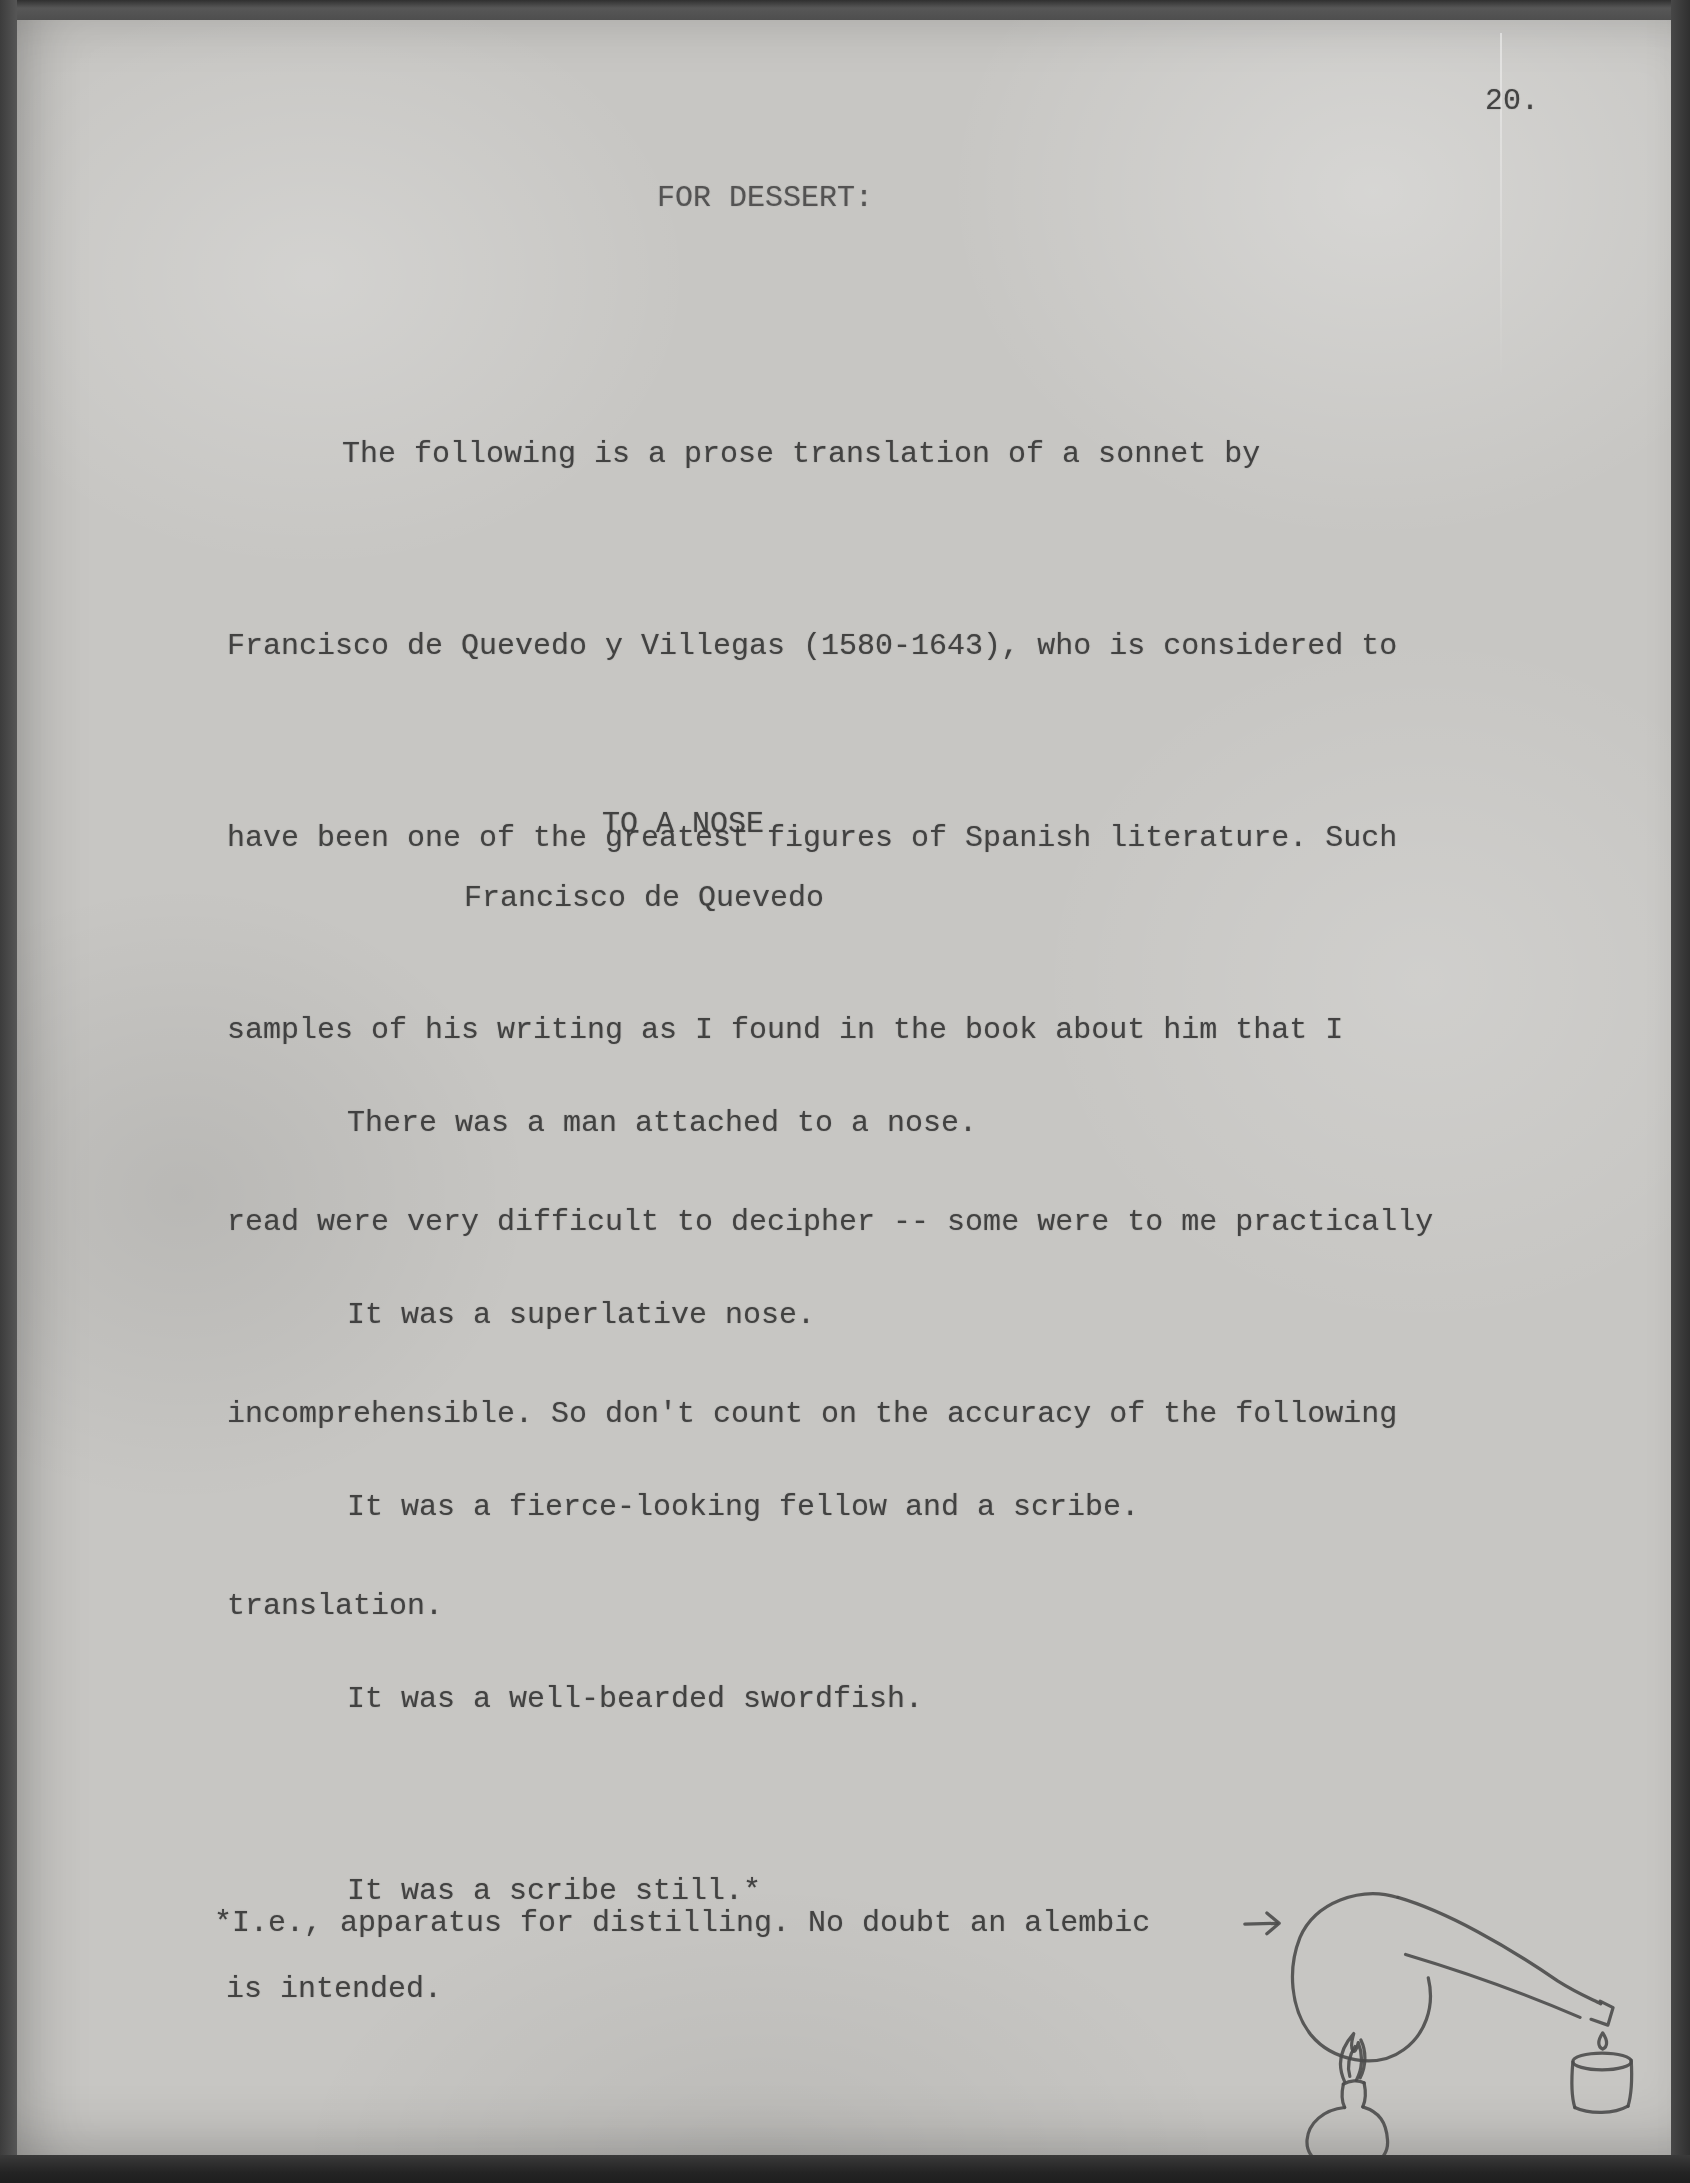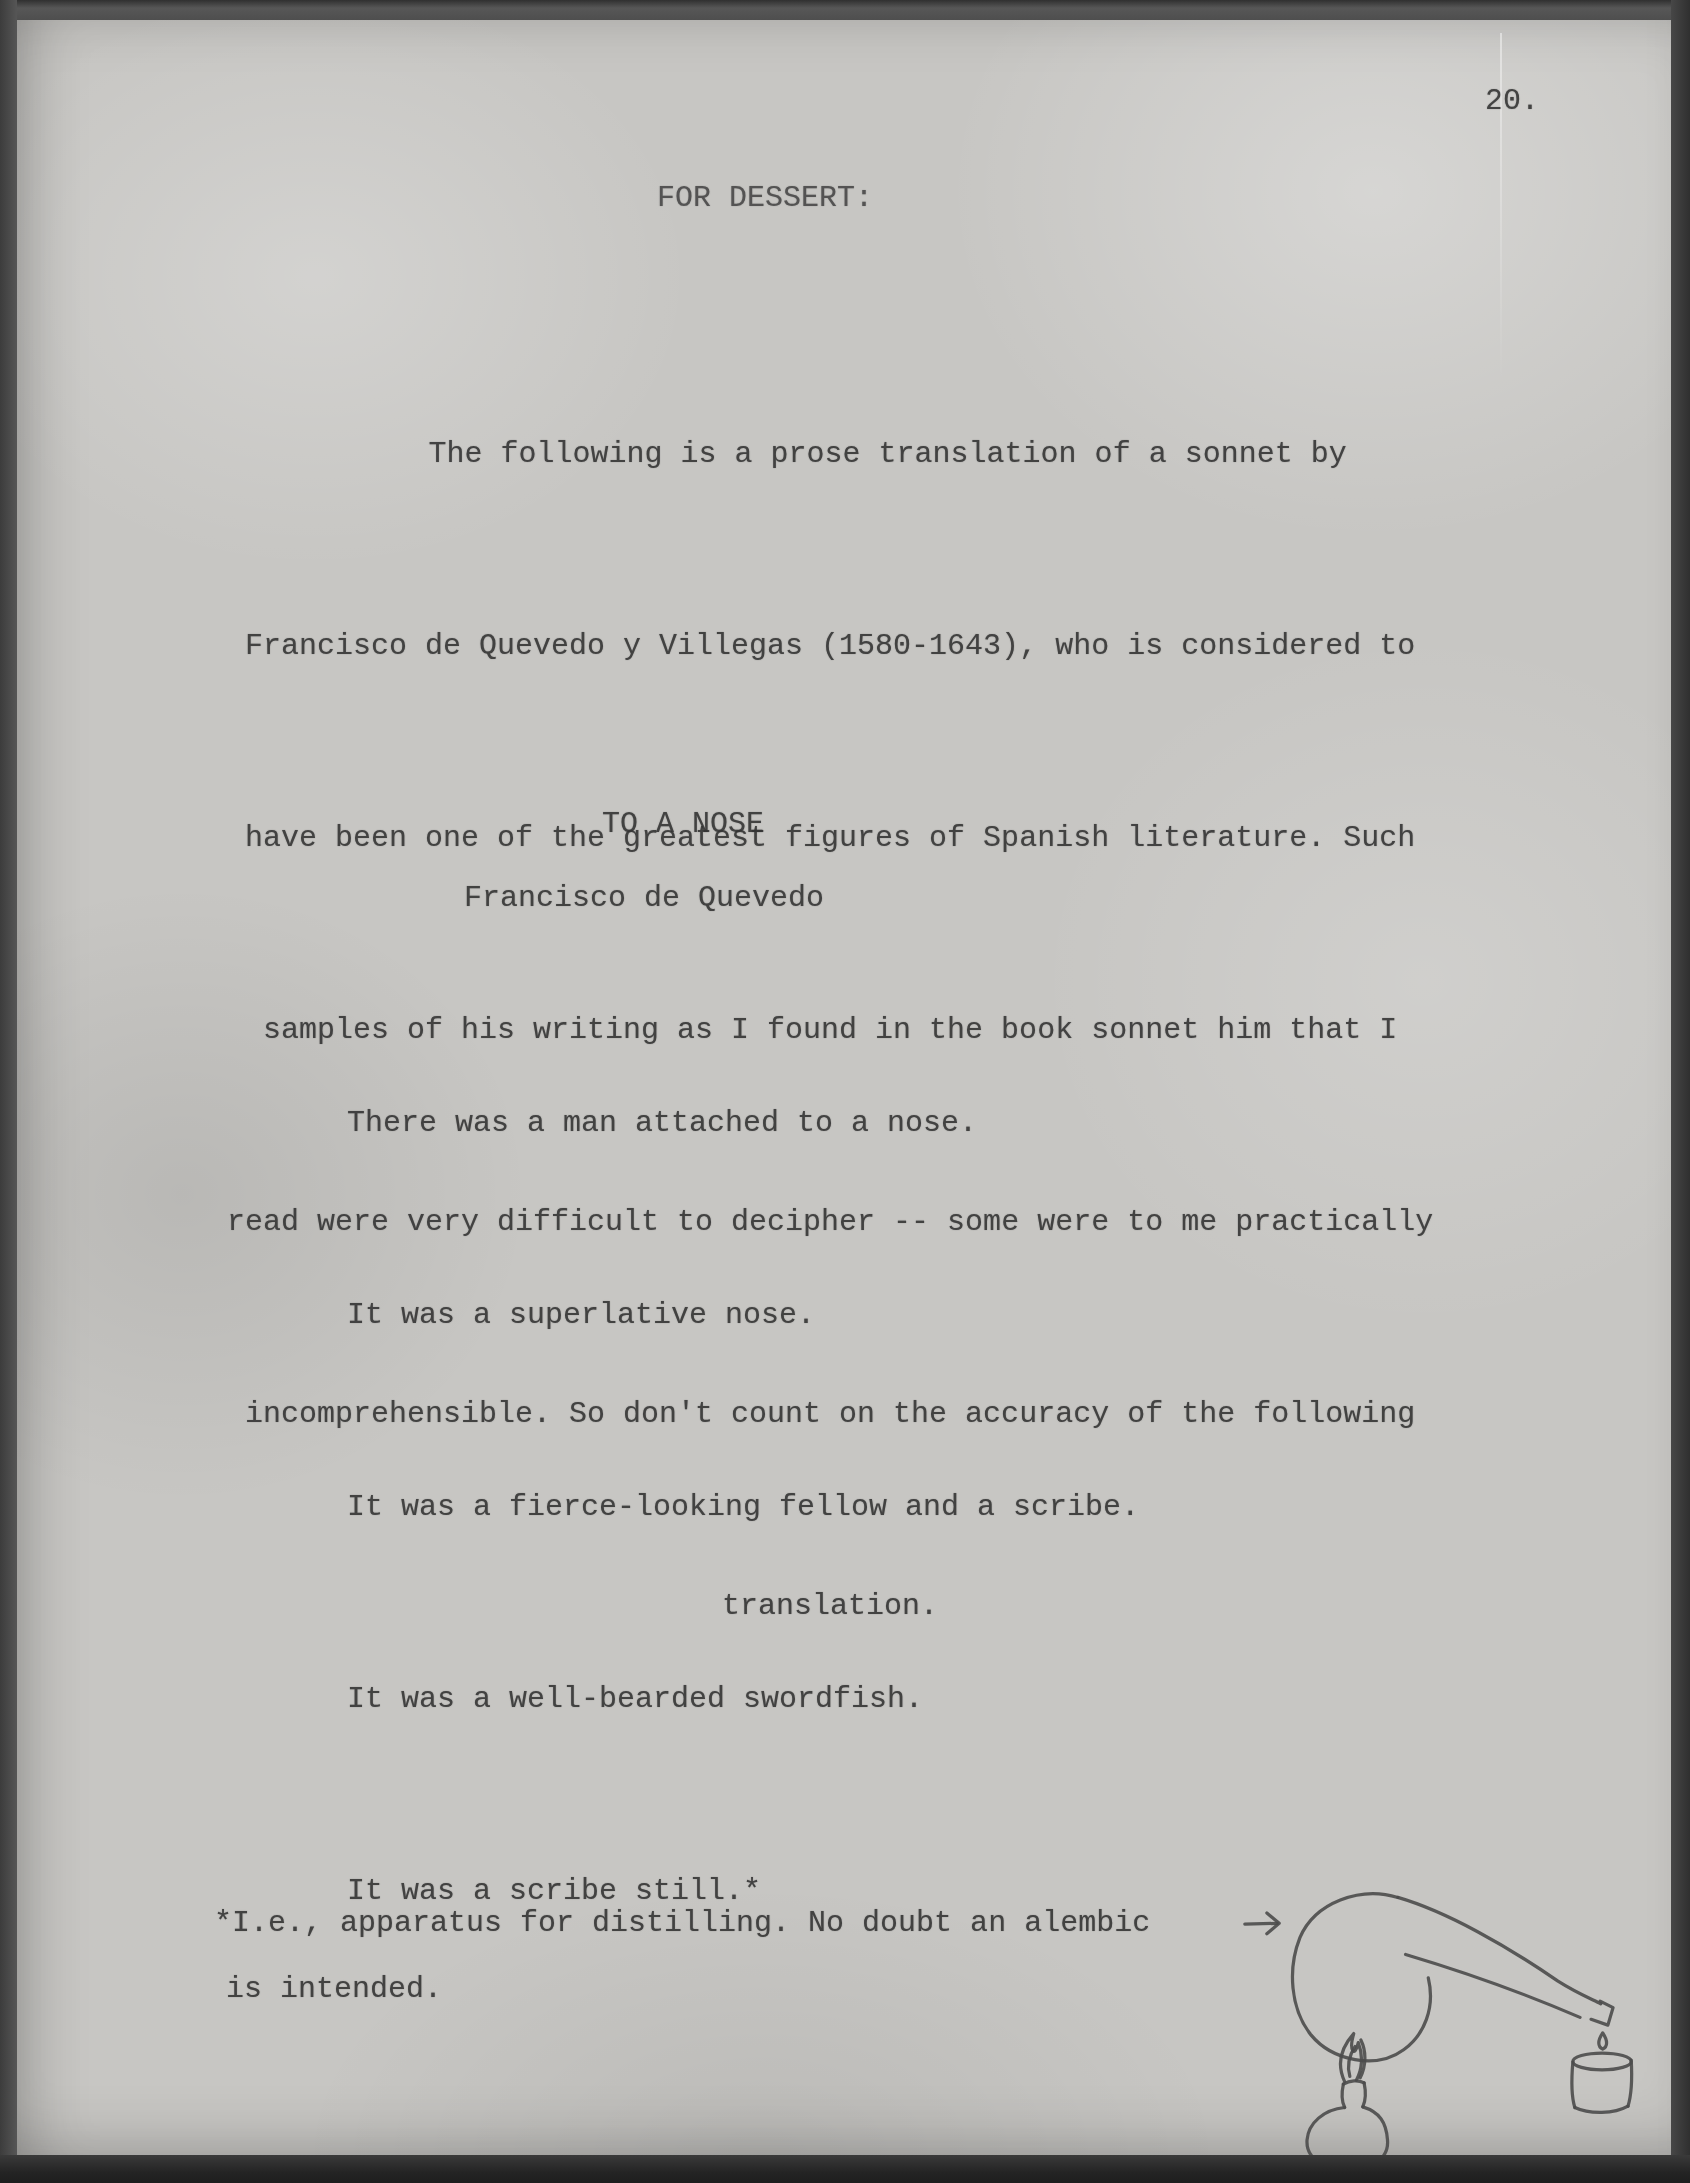--- a/index.html
+++ b/index.html
@@ -55,21 +55,21 @@
     font-size: 30px;
     letter-spacing: 0px;
     white-space: pre;
     text-shadow: 0 0 1.3px rgba(52,52,52,0.45);
     opacity: 0.9;
   }
   .block { line-height: 64px; }
   .single { line-height: 34px; }
   .page-number  { left: 1468px; top: 64px; }
   .doc-heading  { left: 640px;  top: 161px; opacity: 0.78; }
-  .intro        { left: 210px;  top: 274px; text-align: center; }
+  .intro        { left: 210px;  top: 274px; }
   .intro .line:first-child { padding-left: 115px; }
   .poem-title   { left: 585px;  top: 787px; }
   .poem-author  { left: 447px;  top: 861px; }
   .poem         { left: 330px;  top: 943px; }
   .footnote-1   { left: 197px;  top: 1886px; }
   .footnote-2   { left: 197px;  top: 1952px; margin-left: 12px; }
   .closing      { left: 200px;  top: 2031px; }
   
   .crease {
     position: absolute;
@@ -108,21 +108,21 @@
     <div class="crease"></div>
 
     <div class="ink single page-number">20.</div>
 
     <div class="ink single doc-heading">FOR DESSERT:</div>
 
     <div class="ink block intro">
       <div class="line">The following is a prose translation of a sonnet by</div>
       <div class="line">Francisco de Quevedo y Villegas (1580-1643), who is considered to</div>
       <div class="line">have been one of the greatest figures of Spanish literature. Such</div>
-      <div class="line">samples of his writing as I found in the book sonnet him that I</div>
+      <div class="line">samples of his writing as I found in the book about him that I</div>
       <div class="line">read were very difficult to decipher -- some were to me practically</div>
       <div class="line">incomprehensible. So don't count on the accuracy of the following</div>
       <div class="line">translation.</div>
     </div>
 
     <div class="ink single poem-title">TO A NOSE</div>
 
     <div class="ink single poem-author">Francisco de Quevedo</div>
 
     <div class="ink block poem">

